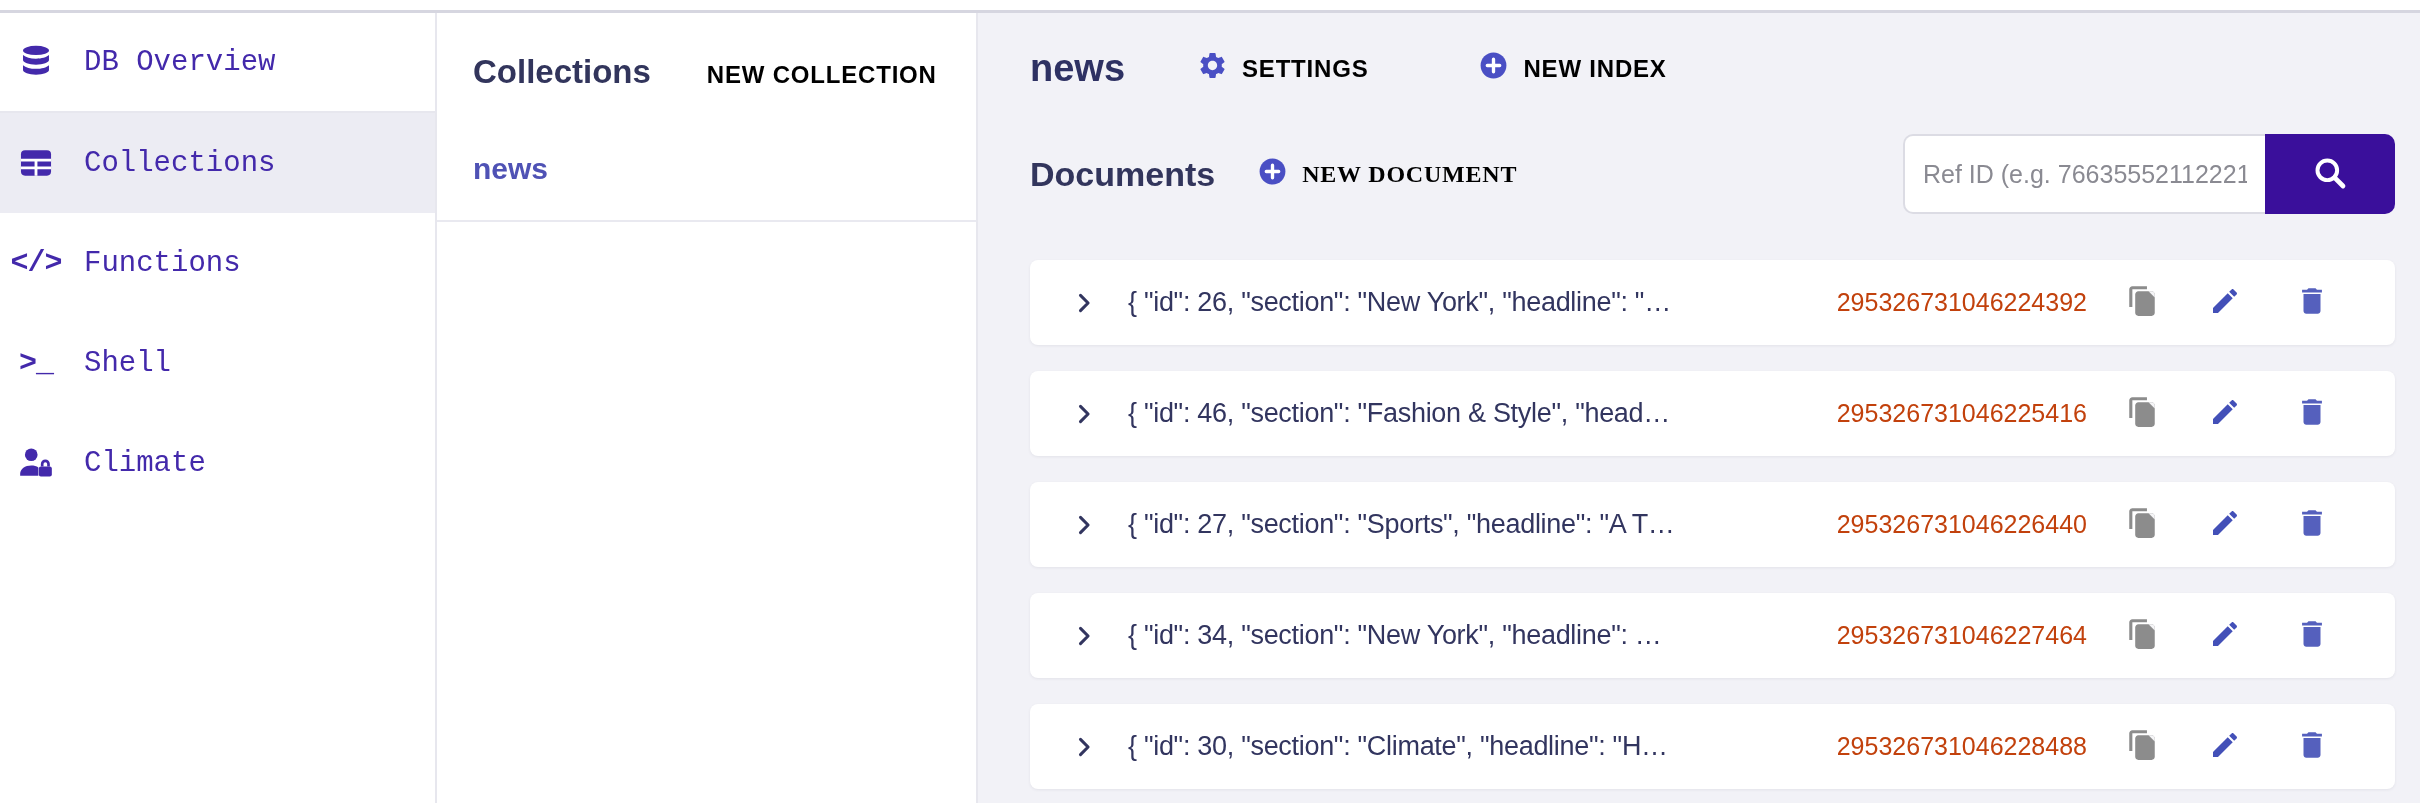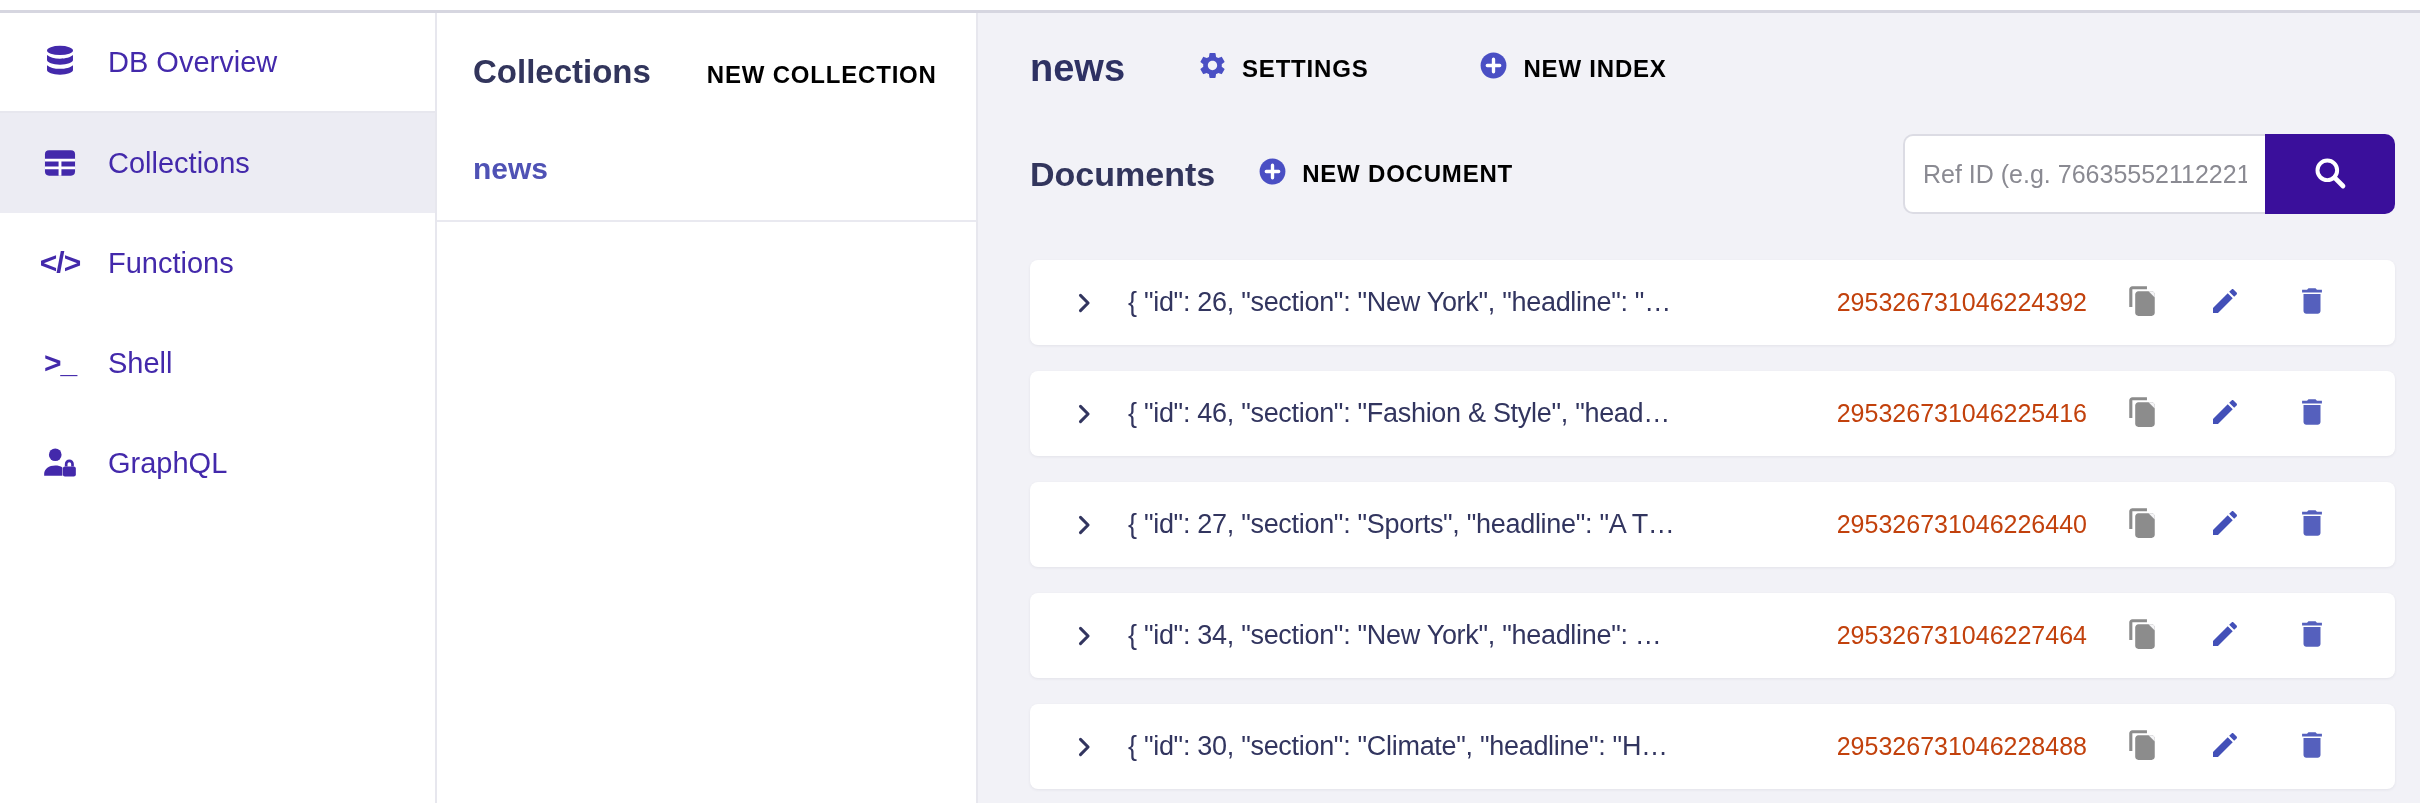--- a/index.html
+++ b/index.html
@@ -3,22 +3,22 @@
 <meta charset="utf-8">
 <style>
   * { margin:0; padding:0; box-sizing:border-box; }
   html,body { width:2420px; height:806px; overflow:hidden; background:#ffffff;
               font-family:"Liberation Sans", sans-serif; }
   .top-strip { height:13px; background:#ffffff; border-bottom:3px solid #d6d6e0; }
   .app { display:flex; height:790px; }
 
   
   .sidebar { width:437px; background:#ffffff; border-right:2px solid #e7e7ee; flex-shrink:0; }
-  .side-item { display:flex; align-items:center; height:100px; padding-left:24px;
-               color:#4329ab; font-size:29px; font-weight:500; cursor:pointer; }
+  .side-item { display:flex; align-items:center; height:100px; 
+               color:#4329ab; font-size:29px; font-weight:500; cursor:pointer;font-family:Liberation Mono, monospace; }
   .side-item .ic { width:72px; display:flex; justify-content:center; align-items:center; flex-shrink:0; }
   .side-item .lbl { margin-left:12px; }
   .side-item.first { border-bottom:2px solid #e7e7ee; }
   .side-item.active { background:#ececf3; }
   .ic svg { display:block; }
   .txt-icon { font-weight:800; font-size:30px; letter-spacing:-1px; }
   .graphql { color:#6b79a8; }
 
   
   .col-panel { width:541px; background:#ffffff; border-right:2px solid #e7e7ee; flex-shrink:0; }
@@ -32,21 +32,21 @@
 
   
   .main { flex:1; background:#f2f2f7; padding:0 25px 0 52px; }
   .main-head { display:flex; align-items:center; margin-top:34px; }
   .coll-name { font-size:38px; color:#2e3163; }
   .main-head .action-link { margin-left:72px; }
   .main-head .action-link + .action-link { margin-left:110px; }
 
   .docs-row { display:flex; align-items:center; margin-top:44px; }
   .docs-title { font-size:34px; color:#32355c; }
-  .docs-row .action-link { margin-left:42px; }
+  .docs-row .action-link { margin-left:42px;font-family:Liberation Serif, serif; }
   .spacer { flex:1; }
 
   .search-group { display:flex; }
   .search-input { width:362px; height:80px; border:2px solid #dcdce4; border-right:none;
                   border-radius:10px 0 0 10px; padding:0 18px; font-size:25px; color:#333;
                   font-family:"Liberation Sans", sans-serif; outline:none; background:#fff; }
   .search-input::placeholder { color:#8a8a92; }
   .search-btn { width:130px; height:80px; background:#3a0f9b; border:none; border-radius:0 10px 10px 0;
                 display:flex; align-items:center; justify-content:center; cursor:pointer; }
 
@@ -103,21 +103,21 @@
     </div>
     <div class="side-item">
       <span class="ic">
         <svg width="38" height="38" viewBox="0 0 24 24" fill="#4329ab">
           <circle cx="9" cy="6.8" r="4"></circle>
           <path d="M2 20v-1.2c0-3.1 3.1-5.2 7-5.2 1.7 0 3.3.4 4.5 1.2V20z"></path>
           <rect x="13.8" y="14.2" width="8.2" height="6.3" rx="1.3"></rect>
           <path d="M15.9 14.2v-1.6a2 2 0 0 1 4 0v1.6" fill="none" stroke="#4329ab" stroke-width="1.7"></path>
         </svg>
       </span>
-      <span class="lbl">GraphQL</span>
+      <span class="lbl">Climate</span>
     </div>
   </nav>
 
   <section class="col-panel">
     <div class="col-head">
       <h2 class="col-title">Collections</h2>
       <span class="action-link">NEW COLLECTION</span>
     </div>
     <div class="col-item">news</div>
   </section>

